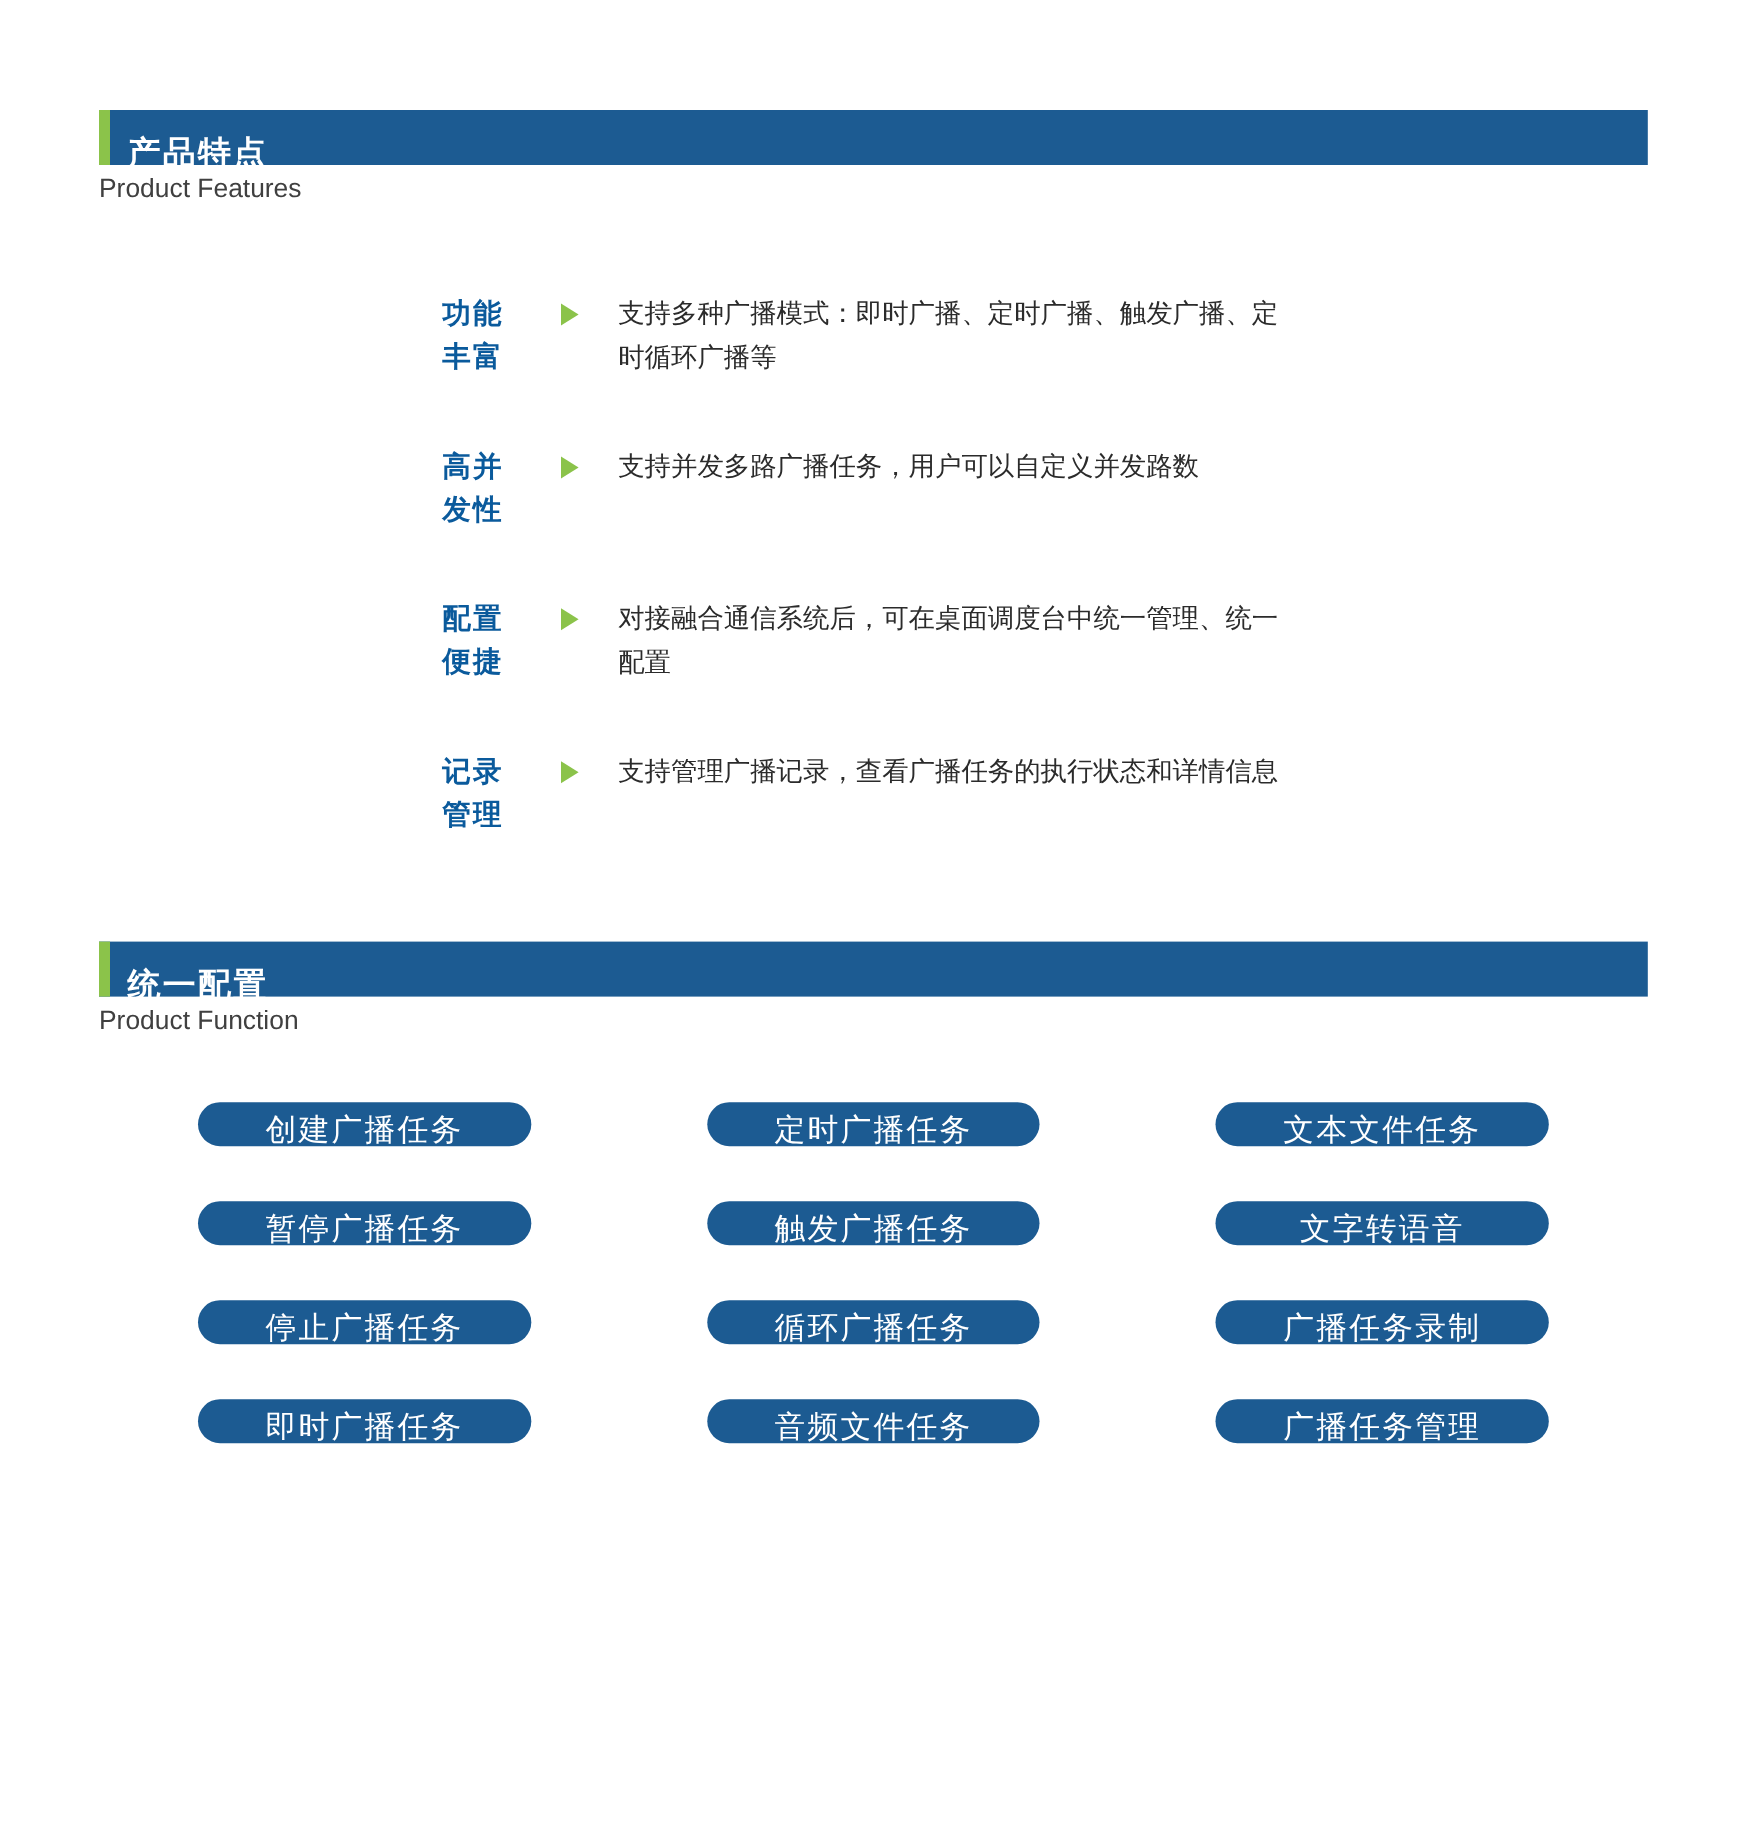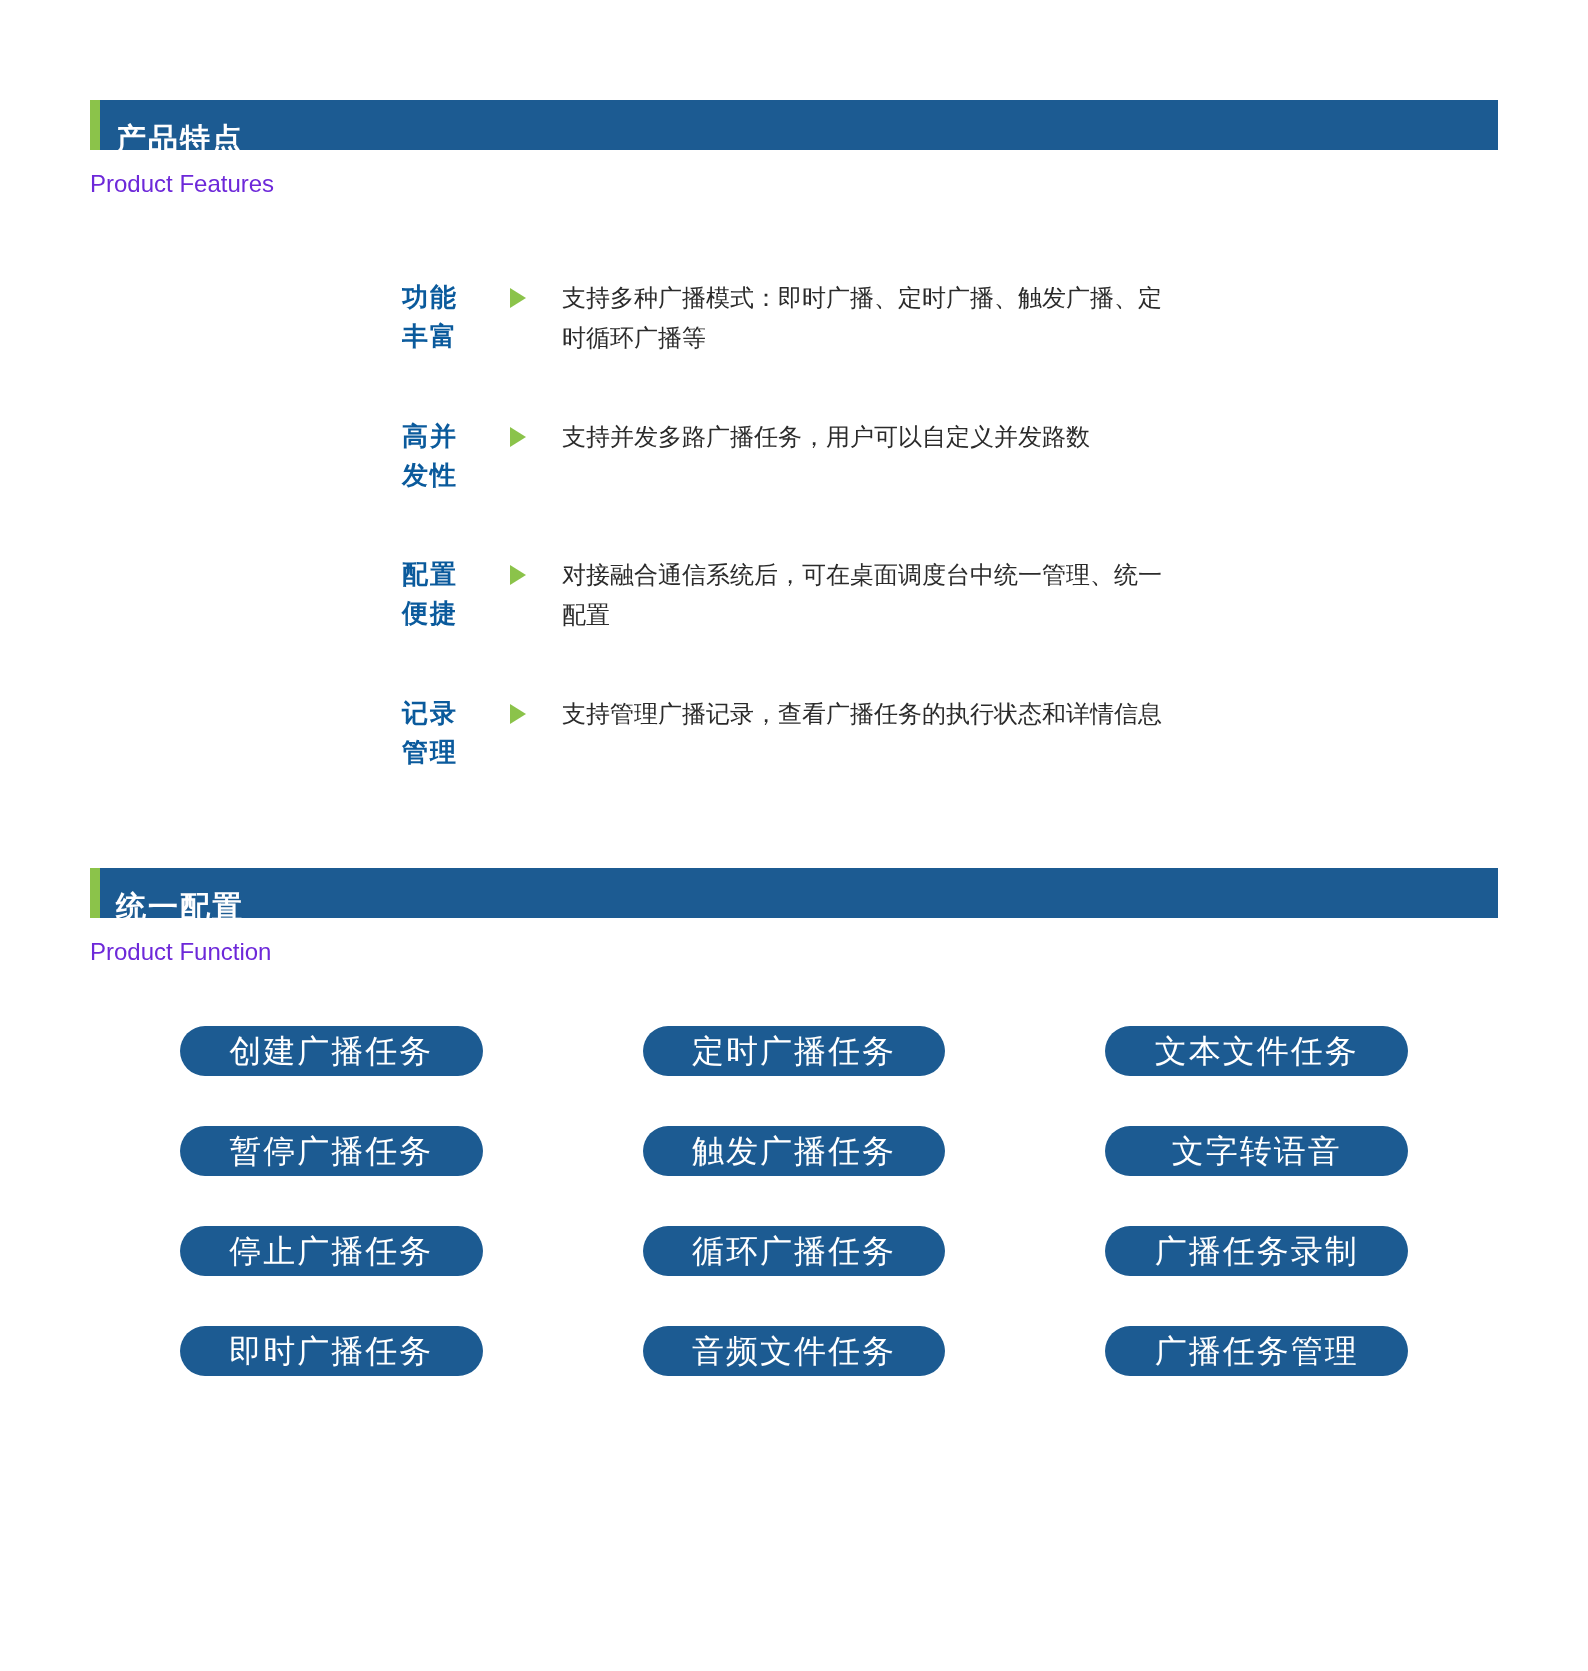--- a/index.html
+++ b/index.html
@@ -30,24 +30,24 @@
   }
   .section-title-cn {
     color: #ffffff;
     font-size: 30px;
     font-weight: 600;
     margin-left: 26px;
     letter-spacing: 2px;
     margin-top: 29px;
   }
   .section-title-en {
-    color: #6d28d9;
+    color: #404040;
     font-size: 24px;
     font-weight: 500;
-    margin-top: 20px;
+    margin-top: 8px;
     margin-left: 0;
   }
   .features-block {
     margin-top: 80px;
     margin-bottom: 96px;
     padding-left: 300px;
     padding-right: 180px;
   }
   .feature-row {
     display: flex;
@@ -84,23 +84,23 @@
     margin-top: 60px;
     display: grid;
     grid-template-columns: repeat(3, 1fr);
     column-gap: 160px;
     row-gap: 50px;
     padding: 0 90px;
   }
   .pill {
     background: #1c5b92;
     color: #ffffff;
-    font-size: 32px;
+    font-size: 28px;
     text-align: center;
-    height: 50px;
+    height: 40px;
     line-height: 50px;
     border-radius: 25px;
     letter-spacing: 2px;
   }
 </style>
 </head>
 <body>
 
 <div class="section-header">
   <div class="section-bar">

